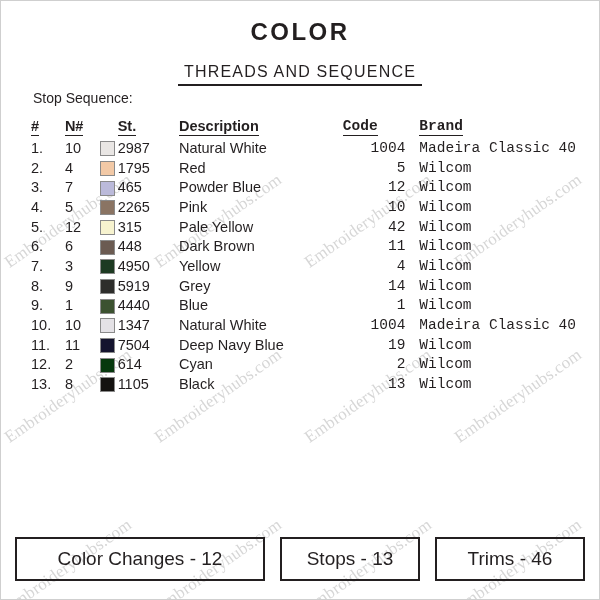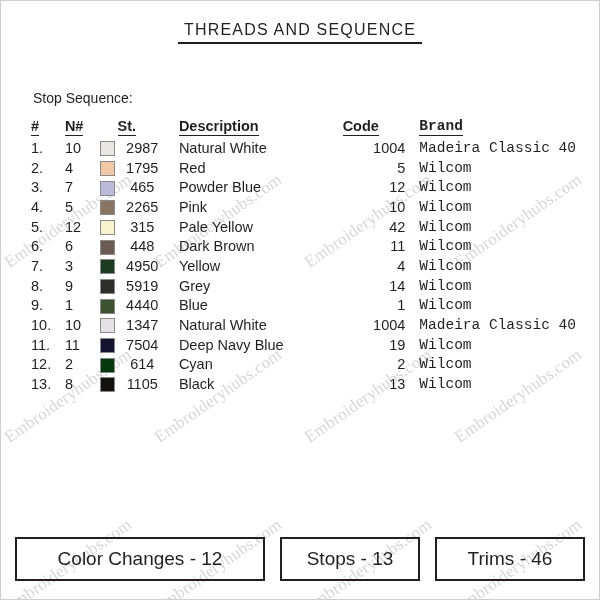--- a/index.html
+++ b/index.html
@@ -56,21 +56,21 @@
     color: #231f20;
     line-height: 1.12;
   }
   .title-sub {
     font-size: 16px;
     letter-spacing: 1.2px;
     color: #231f20;
     display: inline-block;
     border-bottom: 2px solid #231f20;
     padding: 1px 6px 3px 6px;
-    margin-top: 1px;
+    margin-top: 16px;
   }
 
   
   .stop-seq-label {
     position: absolute;
     left: 32px;
     top: 89px;
     font-size: 14px;
     color: #231f20;
     z-index: 10;
@@ -102,23 +102,23 @@
     padding-bottom: 1px;
   }
   table.color-table td {
     padding: 1.5px 0;
     vertical-align: middle;
     white-space: nowrap;
   }
   .col-idx   { width: 30px;  text-align: left; }
   .col-n     { width: 40px;  text-align: left; padding-left: 6px !important; }
   .col-swatch{ width: 18px;  }
-  .col-st    { width: 54px;  text-align: center; padding-right: 4px !important;}
+  .col-st    { width: 54px;  text-align: left; padding-right: 4px !important;}
   .col-desc  { width: 180px; padding-left: 8px !important; }
-  .col-code  { width: 70px;  text-align: right; padding-right: 6px !important;}
+  .col-code  { width: 70px;  text-align: right; padding-right: 6px !important; font-family: Liberation Mono, monospace;}
   .col-brand { text-align: left; padding-left: 8px !important; font-family: Liberation Mono, monospace; }
 
   th.col-idx span, th.col-n span { }
   .swatch {
     display: inline-block;
     width: 15px;
     height: 15px;
     border: 1px solid #8a8a8a;
     vertical-align: middle;
     box-sizing: border-box;
@@ -162,20 +162,21 @@
       <div class="wm" style="left: 150px; top: 430px;">Embroideryhubs.com</div>
       <div class="wm" style="left: 300px; top: 430px;">Embroideryhubs.com</div>
       <div class="wm" style="left: 450px; top: 430px;">Embroideryhubs.com</div>
       <div class="wm" style="left: 0px; top: 600px;">Embroideryhubs.com</div>
       <div class="wm" style="left: 150px; top: 600px;">Embroideryhubs.com</div>
       <div class="wm" style="left: 300px; top: 600px;">Embroideryhubs.com</div>
       <div class="wm" style="left: 450px; top: 600px;">Embroideryhubs.com</div>
     </div>
 
   <div class="title-block">
+    <div class="title-main">COLOR</div>
     <div class="title-sub">THREADS AND SEQUENCE</div>
   </div>
 
   <div class="stop-seq-label">Stop Sequence:</div>
 
   <div class="table-wrap">
     <table class="color-table">
       <thead>
         <tr>
           <th class="col-idx underline"><span>#</span></th>

